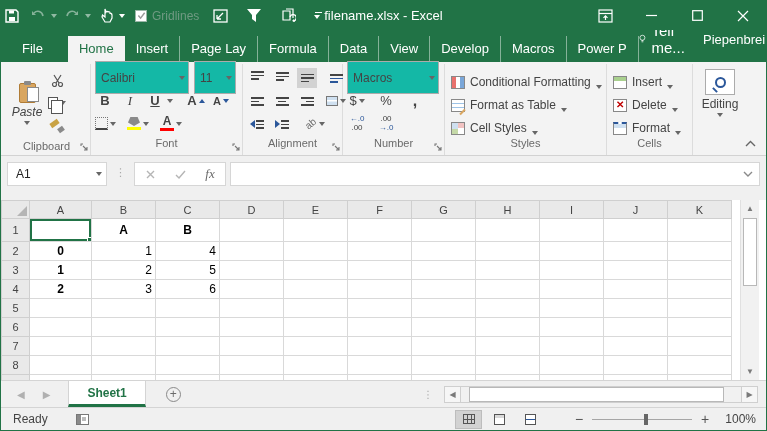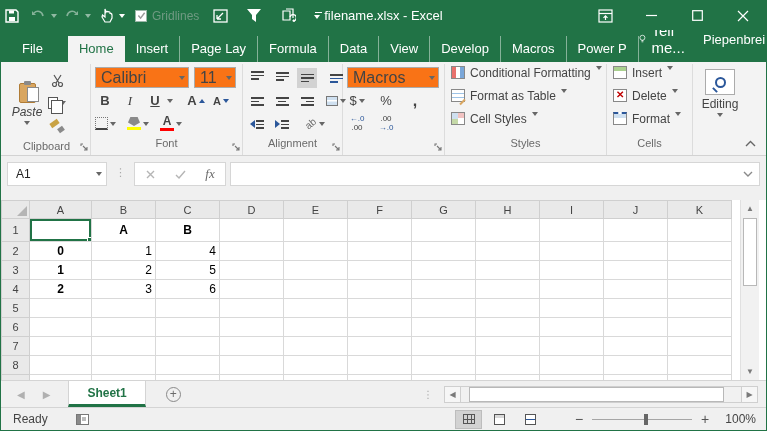--- a/index.html
+++ b/index.html
@@ -33,21 +33,21 @@
 
   
   .ribbon { height:94px; background:#f3f3f3; border-bottom:1px solid #d2d2d2; display:flex; padding:2px 0 0 2px; position:relative; color:#444; flex:0 0 auto; }
   .grp { position:relative; display:flex; flex-direction:column; border-right:1px solid #dcdcdc; padding:2px 4px 0; }
   .grp-label { height:17px; font-size:11px; color:#6a6a6a; text-align:center; line-height:16px; }
   .launcher { position:absolute; right:1px; bottom:3px; }
   .gbody { flex:1; display:flex; }
   .rrow { display:flex; align-items:center; gap:5px; height:23px; }
   .sbtn { min-width:20px; height:20px; display:flex; align-items:center; justify-content:center; gap:2px; font-size:13px; }
   .sbtn.on { background:#d2d2d2; }
-  .combo { background:#f97316; border:1px solid #ababab; height:21px; display:flex; align-items:center; font-size:16px; padding:0 3px 0 5px; justify-content:space-between; }
+  .combo { background:#14b8a6; border:1px solid #ababab; height:33px; display:flex; align-items:center; font-size:12px; padding:0 3px 0 5px; justify-content:space-between; }
   .biglbl { font-size:12px;font-style:italic; }
 
   
   .paste-btn { width:40px; display:flex; flex-direction:column; align-items:center; justify-content:center; gap:2px; padding-top:3px; }
   .clipb { width:17px; height:20px; background:#d9a660; border:1px solid #b07c36; border-radius:2px; position:relative; }
   .clipb::before { content:""; position:absolute; top:-3px; left:4px; width:7px; height:4px; background:#8a8a8a; border-radius:1px; }
   .clipb .page { position:absolute; right:-4px; top:3px; width:12px; height:15px; background:#fff; border:1px solid #8a8a8a; }
   .minicol { display:flex; flex-direction:column; justify-content:flex-start; gap:3px; padding-top:4px; }
   .copy-ico { width:10px; height:12px; border:1px solid #555; background:#fff; position:relative; }
   .copy-ico::before { content:""; position:absolute; left:2px; top:2px; width:10px; height:12px; border:1px solid #555; background:#fff; }
@@ -78,21 +78,21 @@
   .arr-r { width:0;height:0;border-top:4px solid transparent;border-bottom:4px solid transparent;border-left:5px solid #2b579a; }
   .orient-ico { font-size:10px; color:#666; transform:rotate(-40deg); display:inline-block; }
   .merge-ico { width:14px; height:10px; border:1px solid #777; background:linear-gradient(#fff,#fff) center/12px 1.5px no-repeat, #cfe0f0; }
   .wrap-ico { position:relative; }
 
   
   .decimal { font-size:8px; line-height:1.05; text-align:center; color:#444; }
   .decimal .bluearr { color:#2b579a; }
 
   
-  .stylerow { display:flex; align-items:flex-start; gap:5px; height:23px; font-size:12px; white-space:nowrap; }
+  .stylerow { display:flex; align-items:flex-end; gap:5px; height:23px; font-size:12px; white-space:nowrap; }
   .mini-grid { width:14px; height:13px; border:1px solid #888; flex:0 0 auto; }
   .mg-cf { background:linear-gradient(90deg,#e8716d 35%,#fff 35%,#fff 65%,#7aa7d9 65%); }
   .mg-fat { background:repeating-linear-gradient(#fff 0 3px,#9ec3e6 3px 4px); position:relative; }
   .mg-fat::after { content:""; position:absolute; right:-2px; bottom:-2px; width:7px; height:2px; background:#d9a660; transform:rotate(-45deg); }
   .mg-cs { background:conic-gradient(#f2c3c2 0 25%,#fff 0 50%,#c5d9a8 0 75%,#cfe0f0 0); }
   .mg-ins { background:linear-gradient(#a9d08e 0 4px,#fff 4px); }
   .mg-del { position:relative; background:#fff; }
   .mg-del::after { content:"✕"; position:absolute; left:2px; top:-1px; font-size:10px; color:#c00000; font-weight:bold; }
   .mg-fmt { background:linear-gradient(#cfe0f0 0 4px,#fff 4px); border-top:2px dashed #2b579a; }
 
@@ -490,20 +490,21 @@
         </div>
         <div class="rrow">
           <span class="sbtn">
               <span class="decimal"><span class="bluearr">←.0</span><br><span>.00</span></span>
             </span>
           <span class="sbtn" style="margin-left:4px;">
               <span class="decimal"><span>.00</span><br><span class="bluearr">→.0</span></span>
             </span>
         </div>
       </div>
+      <div class="grp-label">Number</div>
       <span class="launcher">
           <svg width="9" height="9" viewBox="0 0 9 9">
             <path d="M1 3V1h2M3 3l4 4M7 4v3H4" fill="none" stroke="#777" stroke-width="1.1"></path>
           </svg>
         </span>
     </div>
 
     <div class="grp" style="width:162px;">
       <div style="display:flex;flex-direction:column;padding-left:2px;">
         <div class="stylerow">

